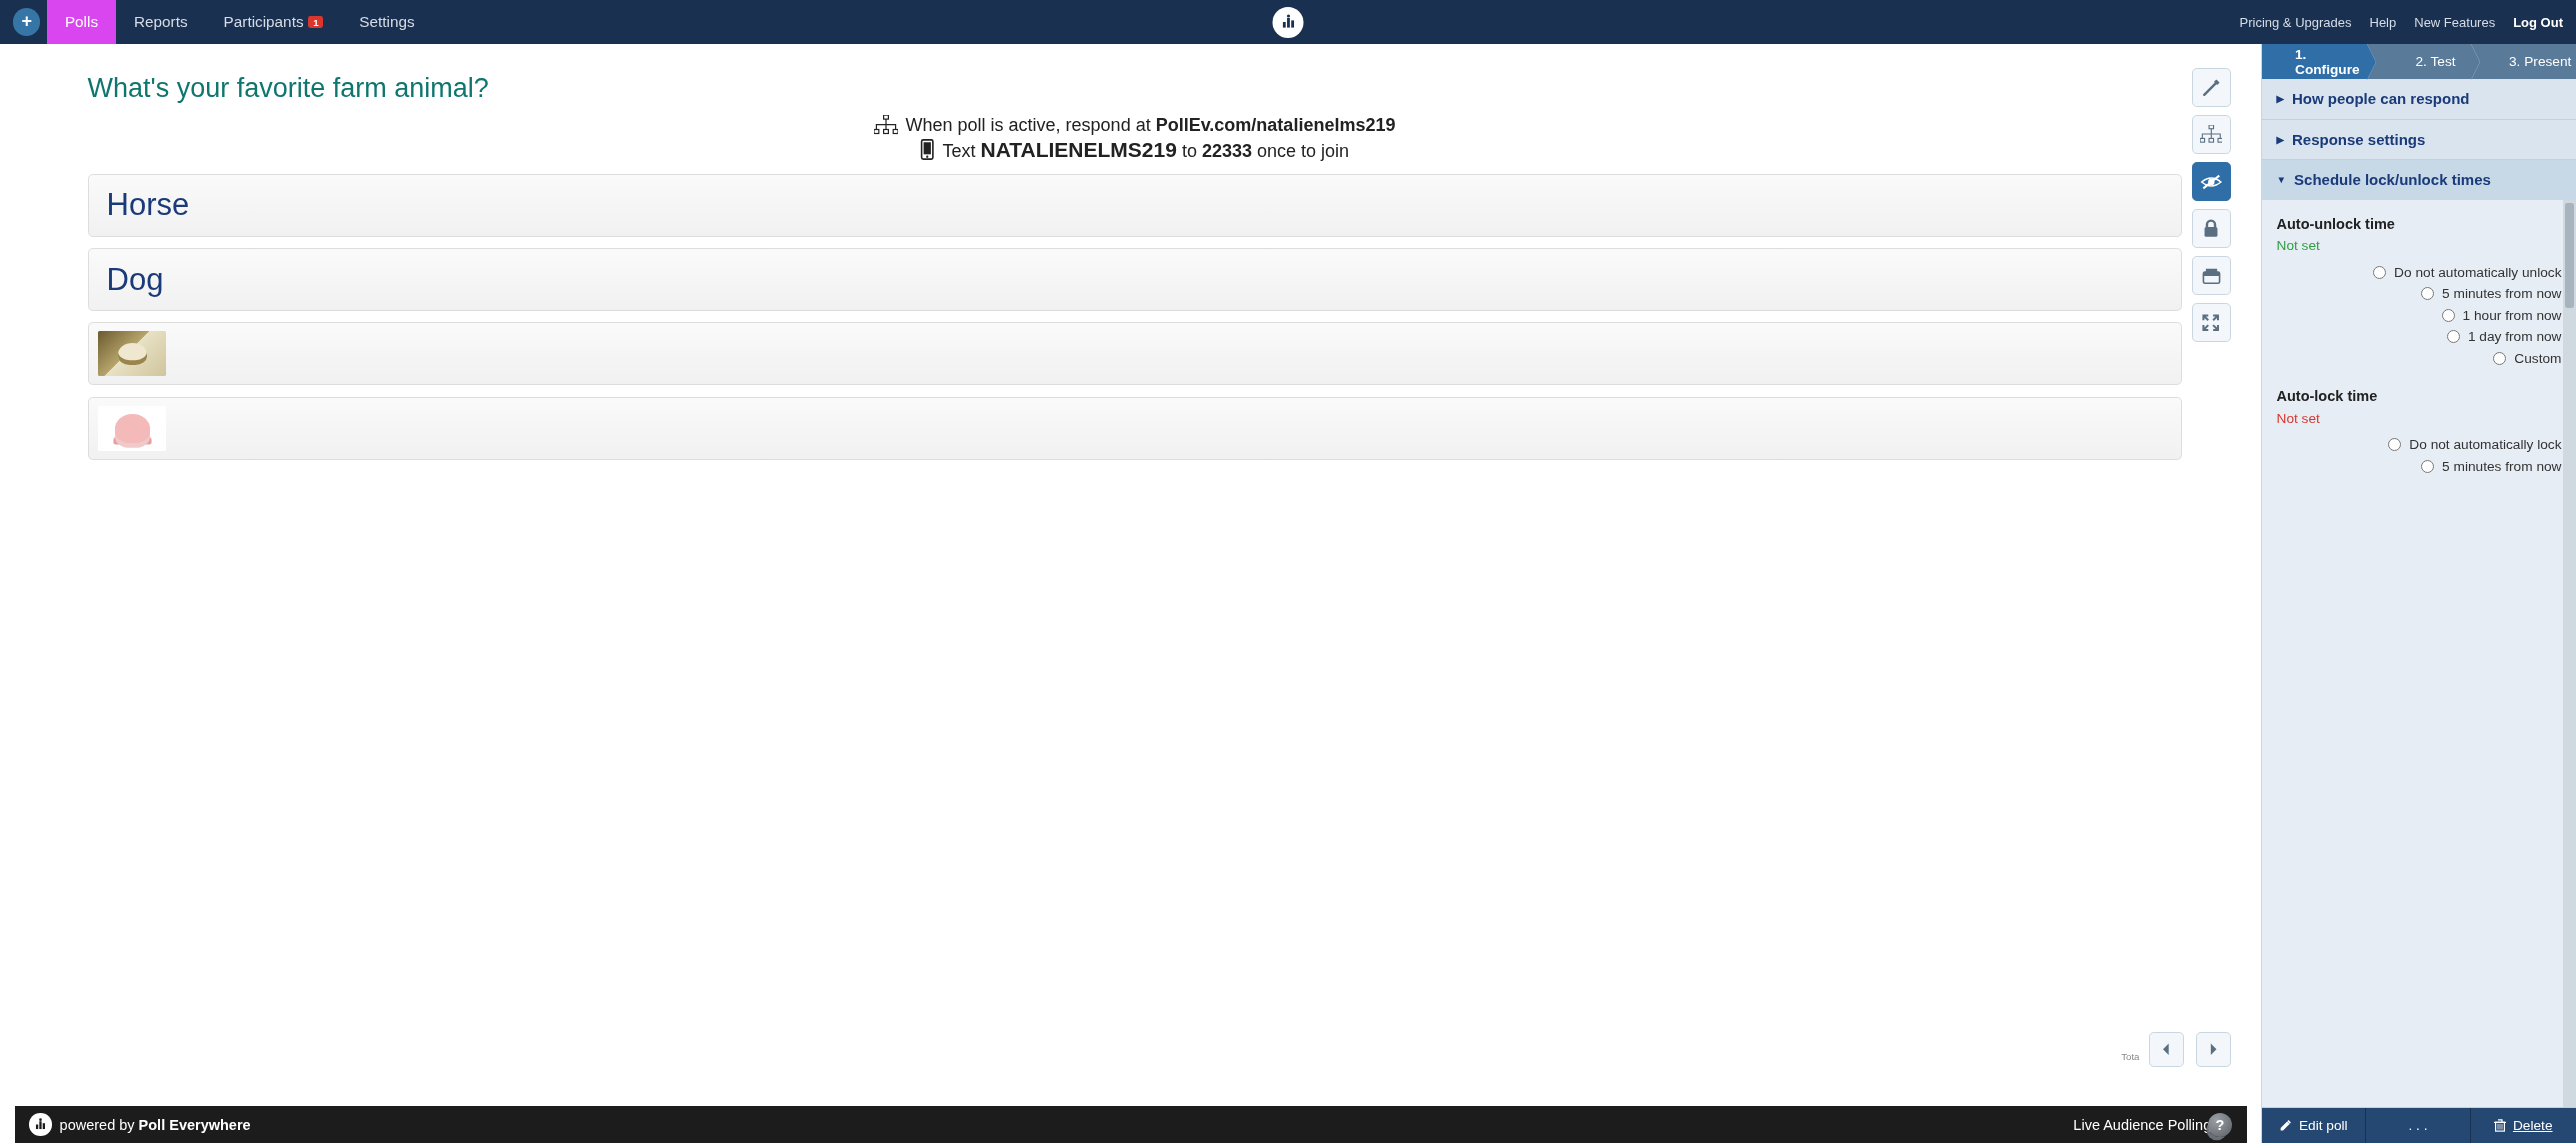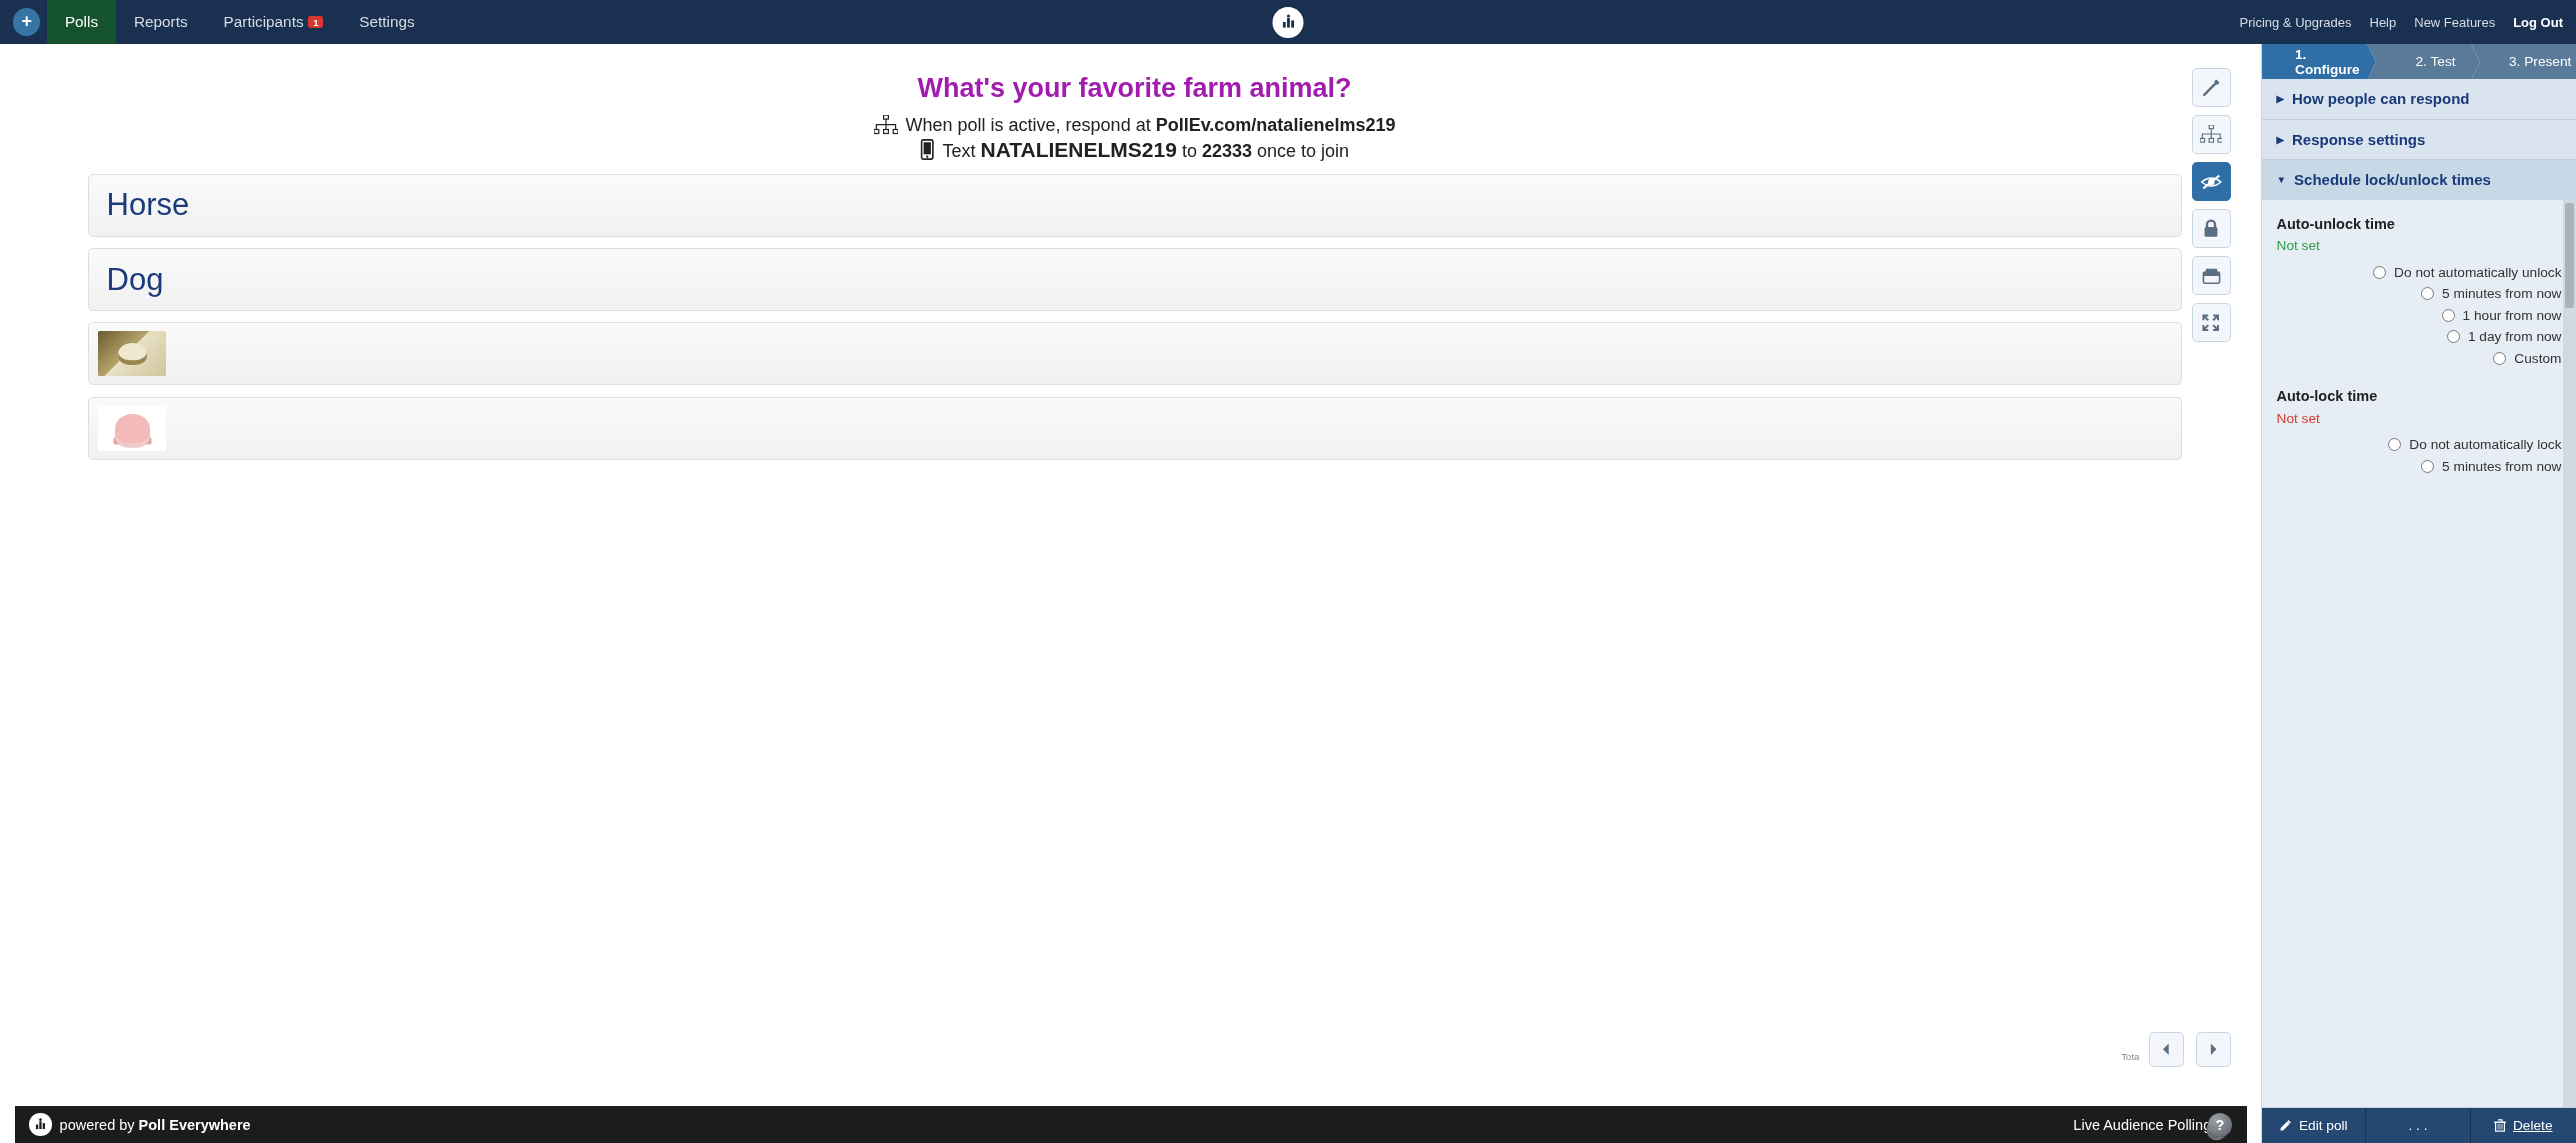--- a/index.html
+++ b/index.html
@@ -19,21 +19,21 @@
   width: 27.4px; height: 27.4px; border-radius: 50%;
   background: #3676a6;
   display: flex; align-items: center; justify-content: center;
   color: #fff; font-size: 18px; font-weight: bold;
   margin-right: 6.5px; cursor: pointer;
 }
 .nav-item {
   padding: 13px 18px; color: #d6dde6; font-size: 15.3px; cursor: pointer;
   display: flex; align-items: center; gap: 4.8px;
 }
-.nav-item.active { background: #14532d; color: #fff; }
+.nav-item.active { background: #d946ef; color: #fff; }
 .nav-badge {
   background: #d9362d; color: #fff; font-size: 9.7px; padding: 0.8px 4.8px;
   border-radius: 2.4px; font-weight: bold;
 }
 .nav-center {
   position: absolute; left: 50%; transform: translateX(-50%);
 }
 .brand-circle {
   width: 31px; height: 31px; background: #fff; border-radius: 50%;
   display: flex; align-items: center; justify-content: center;
@@ -42,21 +42,21 @@
 .nav-right a { color: #d6dde6; font-size: 13px; cursor: pointer; }
 .nav-right a.bold { color: #fff; font-weight: bold; }
 
 
 .layout { display: flex; height: calc(100vh - 44px); }
 .main { flex: 1; padding: 14.5px 14.5px 0 14.5px; display: flex; flex-direction: column; min-width: 0; }
 .poll-wrap { background: #fff; flex: 1; position: relative; display: flex; flex-direction: column; }
 .poll-inner { flex: 1; padding: 8px 65px 8px 73px; position: relative; }
 
 .poll-title {
-  color: #a21caf; font-size: 27px; font-weight: bold; text-align: center;
+  color: #0f766e; font-size: 27px; font-weight: normal; text-align: left;
   margin: 6.5px 0 11.3px;
 }
 .instructions { text-align: center; font-size: 18px; color: #222; }
 .instructions .row { display: flex; align-items: center; justify-content: center; gap: 8px; margin: 1.6px 0; }
 .instructions b { font-weight: 800; }
 .inst-icon-1 { font-size: 18px; }
 
 .options { margin-top: 12px; display: flex; flex-direction: column; gap: 11.3px; }
 .option {
   background: linear-gradient(#fafafa,#f1f1f1);

